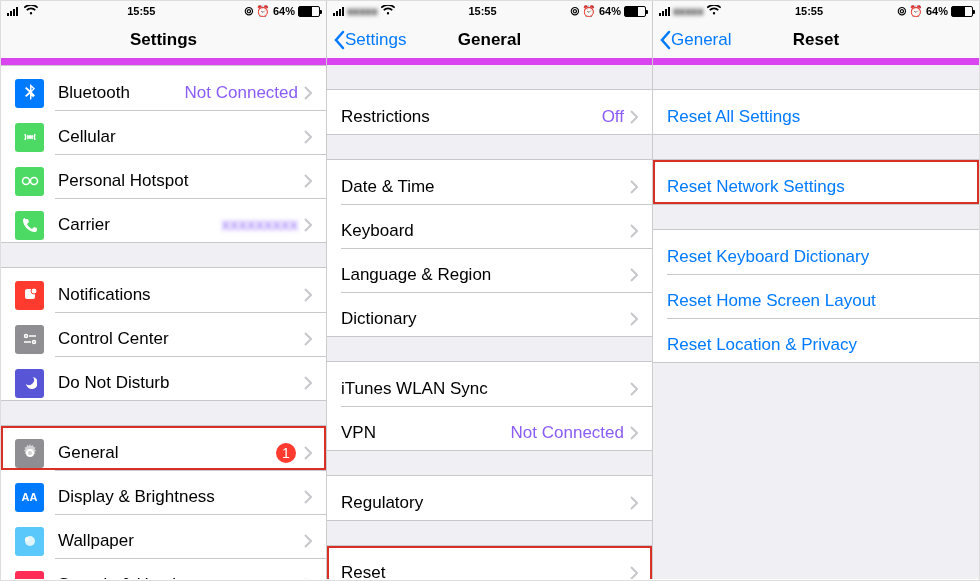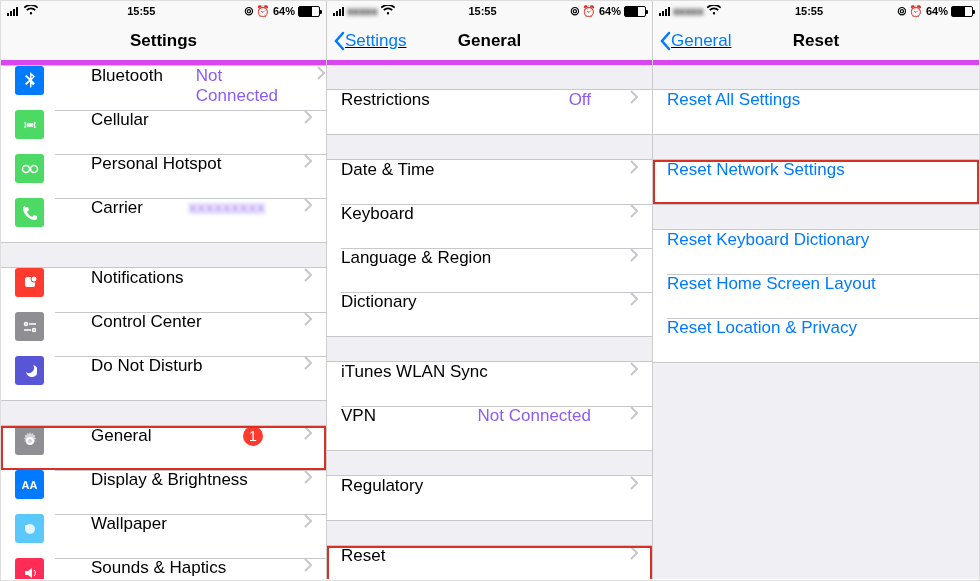--- a/index.html
+++ b/index.html
@@ -4,28 +4,28 @@
 <style>
   * { margin:0; padding:0; box-sizing:border-box; font-family:-apple-system,"Helvetica Neue",Helvetica,Arial,sans-serif; }
   body { background:#fff; width:980px; height:581px; overflow:hidden; }
   .wrap { display:flex; width:980px; height:581px; border:1px solid #ddd; }
   .phone { width:326px; height:578px; background:#efeff4; overflow:hidden; border-right:1px solid #ccc; display:flex; flex-direction:column;}
   .phone:last-child { border-right:none; }
   .statusbar { height:20px; background:#f9f9f9; display:flex; align-items:center; justify-content:space-between; padding:0 6px; font-size:11px; font-weight:600; color:#000; }
   .sb-left,.sb-right { display:flex; align-items:center; gap:3px; }
   .sb-center { font-weight:600; }
   .blur { filter:blur(2px); }
-  .navbar { height:44px; background:#f9f9f9; border-bottom:5px solid #d946ef; display:flex; align-items:center; position:relative;text-decoration:underline; }
+  .navbar { height:44px; background:#f9f9f9; border-bottom:7px solid #d946ef; display:flex; align-items:center; position:relative; }
   .navtitle { position:absolute; left:0; right:0; text-align:center; font-size:17px; font-weight:600; color:#000; }
   .navback { display:flex; align-items:center; color:#007aff; font-size:17px; padding-left:6px; z-index:1; }
   .navback svg { width:12px; height:20px; }
   .content { flex:1; overflow-y:auto; }
   .group-gap { height:24px; }
   .list { background:#fff; border-top:1px solid #c8c7cc; border-bottom:1px solid #c8c7cc; }
-  .row { height:44px; display:flex; align-items:flex-start; padding:0 14px 0 14px; position:relative; background:#fff;gap:33px;}
+  .row { height:44px; display:flex; align-items:center; padding:10px 14px 0 14px; position:relative; background:#fff;}
   .row + .row::before { content:""; position:absolute; left:14px; right:0; top:0; height:1px; background:#c8c7cc; }
   .row.hasicon + .row::before { left:54px; }
   .row .icon { width:29px; height:29px; border-radius:3px; margin-right:14px; display:flex; align-items:center; justify-content:center; color:#fff; font-size:16px; flex-shrink:0;}
   .row .label { flex:1; font-size:17px; color:#000; }
   .row .label.blue { color:#007aff; }
   .row .value { font-size:17px; color:#8b5cf6; margin-right:6px;}
   .row .chev { color:#c7c7cc; }
   .row .chev svg { width:8px; height:14px; display:block;}
   .badge { background:#ff3b30; color:#fff; border-radius:10px; min-width:20px; height:20px; font-size:14px; display:flex; align-items:center; justify-content:center; padding:0 6px; margin-right:8px;}
   .highlight { outline:2px solid #d93025; outline-offset:-2px; z-index:5;}

